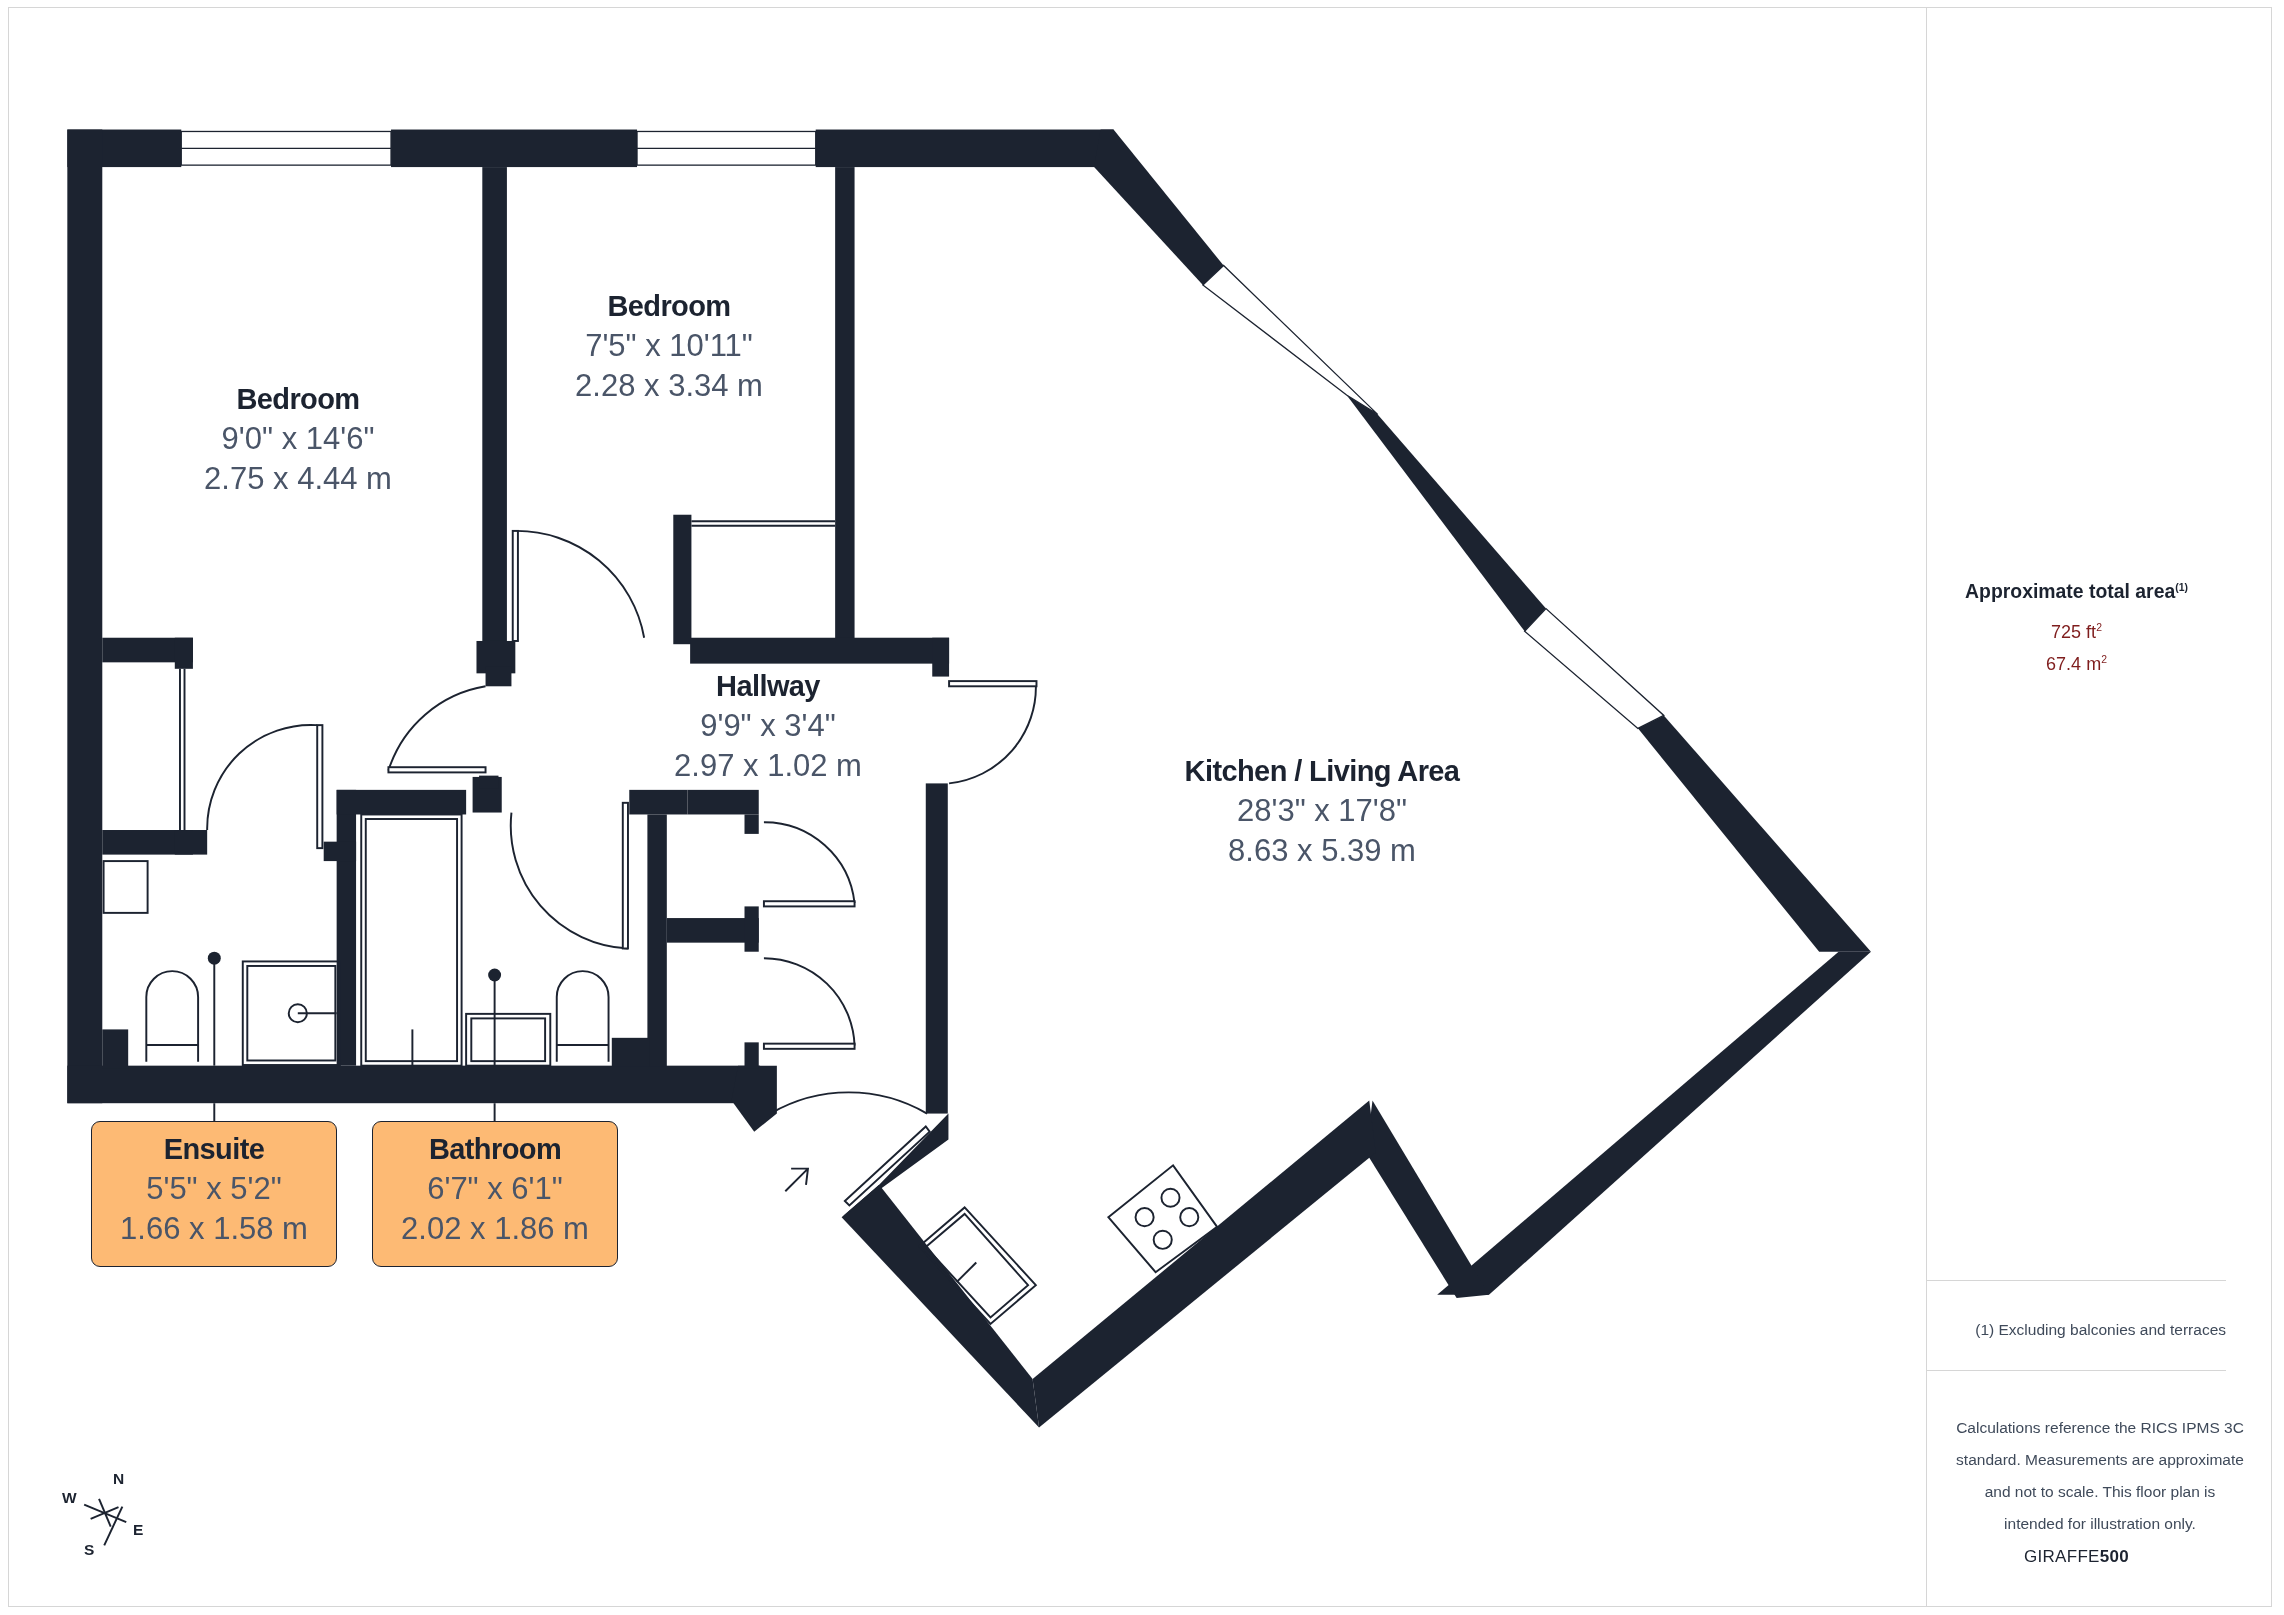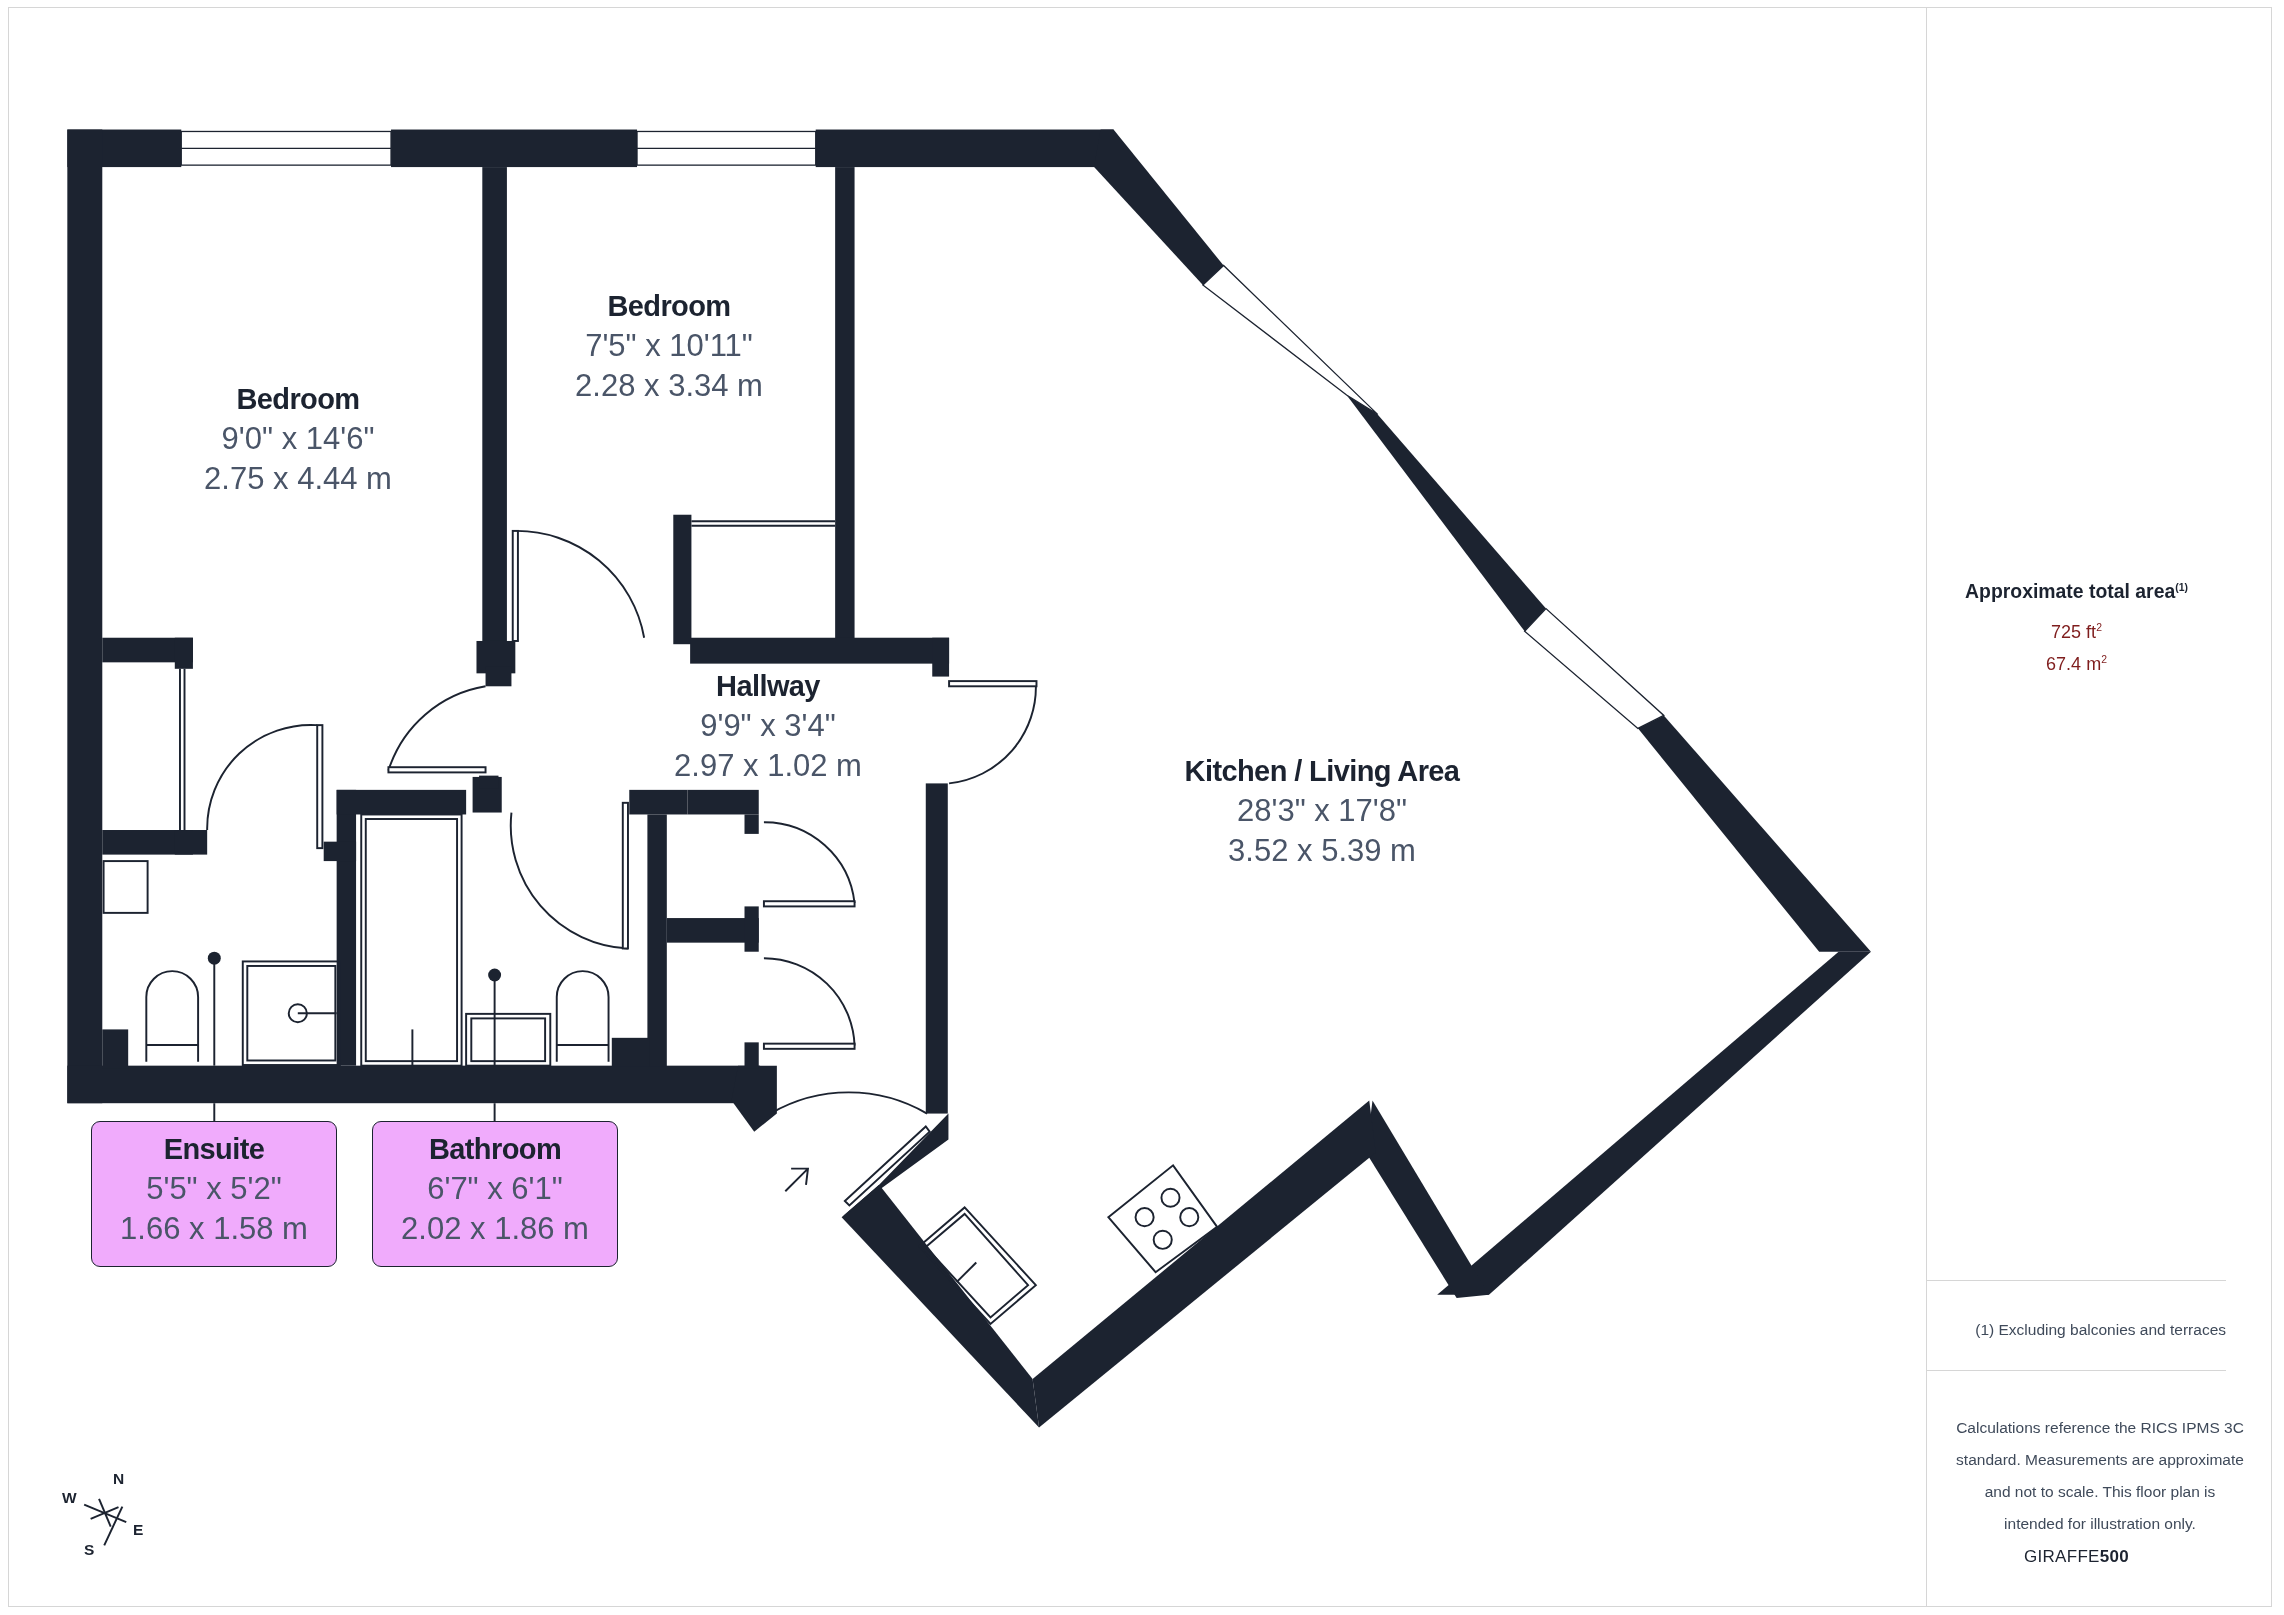--- a/index.html
+++ b/index.html
@@ -5,21 +5,21 @@
   html, body { margin: 0; padding: 0; background: #ffffff; }
   body { width: 2284px; height: 1616px; position: relative; overflow: hidden; font-family: "Liberation Sans", "DejaVu Sans", sans-serif; }
   .frame { position: absolute; left: 7.8px; top: 6.5px; width: 2264px; height: 1600px; border: 1.9px solid #d6d6d6; box-sizing: border-box; }
   .sidebar { position: absolute; left: 1926px; top: 6.5px; width: 300px; height: 1600px; border-left: 1.9px solid #d6d6d6; box-sizing: border-box; }
   .side-divider { position: absolute; left: 0; width: 100%; height: 0; border-top: 1.9px solid #d6d6d6; }
   .plan { position: absolute; left: 0; top: 0; width: 1926px; height: 1616px; }
   .plan svg { position: absolute; left: 0; top: 0; }
   .room-label { position: absolute; text-align: center; transform: translateX(-50%); white-space: nowrap; }
   .room-name { font-weight: bold; color: #1c2330; font-size: 29px; line-height: 40px; letter-spacing: -0.6px; }
   .room-dim { color: #4a5568; font-size: 31px; line-height: 40px; }
-  .room-card { position: absolute; border: 1.9px solid #1c2330; border-radius: 9px; background: #f0abfc; box-sizing: border-box; text-align: center; padding-top: 6.5px; }
+  .room-card { position: absolute; border: 1.9px solid #1c2330; border-radius: 9px; background: #fdba74; box-sizing: border-box; text-align: center; padding-top: 6.5px; }
   .area-title { position: absolute; left: 0; width: 100%; text-align: center; font-weight: bold; font-size: 19.4px; color: #1c2330; }
   .area-title sup { font-size: 10.4px; }
   .area-val { position: absolute; left: 0; width: 100%; text-align: center; font-size: 18px; color: #7f1d1d; }
   .area-val sup { font-size: 10.4px; }
   .note { position: absolute; left: 0; width: 100%; text-align: center; font-size: 15.5px; color: #3f4a5a; }
   .disclaimer { position: absolute; left: 26px; width: 294px; text-align: center; font-size: 15.5px; line-height: 32px; color: #3f4a5a; }
   .brand { position: absolute; left: 0; width: 100%; text-align: center; font-size: 17px; color: #1c2330; letter-spacing: 0.3px; }
   .brand b { font-weight: bold; }
   .compass-letter { position: absolute; font-weight: bold; font-size: 15.5px; color: #1c2330; }
 </style>
@@ -197,21 +197,21 @@
 
   <div class="room-label" style="left:768px;top:666px;">
     <div class="room-name">Hallway</div>
     <div class="room-dim">9'9" x 3'4"</div>
     <div class="room-dim">2.97 x 1.02 m</div>
   </div>
 
   <div class="room-label" style="left:1306px;top:751px;margin-left:16px;">
     <div class="room-name">Kitchen / Living Area</div>
     <div class="room-dim">28'3" x 17'8"</div>
-    <div class="room-dim">3.52 x 5.39 m</div>
+    <div class="room-dim">8.63 x 5.39 m</div>
   </div>
 
   <div class="room-card" style="left:91px;top:1121px;width:246px;height:146px;">
     <div class="room-name">Ensuite</div>
     <div class="room-dim">5'5" x 5'2"</div>
     <div class="room-dim">1.66 x 1.58 m</div>
   </div>
 
   <div class="room-card" style="left:372px;top:1121px;width:246px;height:146px;">
     <div class="room-name">Bathroom</div>

